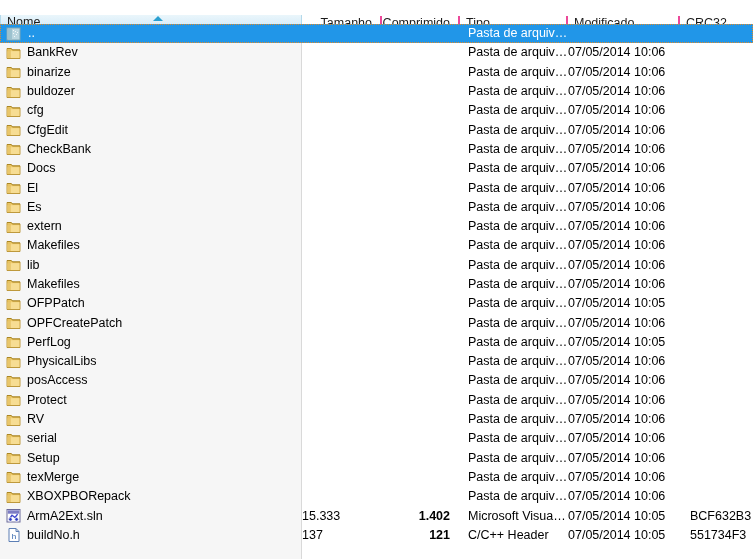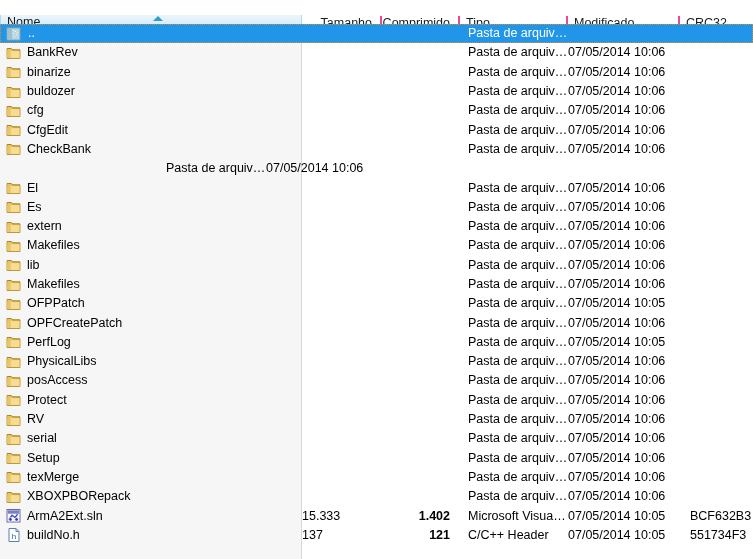--- a/index.html
+++ b/index.html
@@ -298,20 +298,31 @@
           </span>
           <span class="name-label">CheckBank</span>
         </div>
         <div class="cell c-size"></div>
         <div class="cell c-packed"></div>
         <div class="cell c-type">Pasta de arquivos</div>
         <div class="cell c-modified">07/05/2014 10:06</div>
         <div class="cell c-crc"></div>
       </div>
       <div class="row">
+        <div class="cell c-name">
+          <span class="icon">
+            <svg width="16" height="16" viewBox="0 0 16 16">
+              <path d="M1 3.5h4.2l1.2 1.4H14v8.6H1z" fill="#f0cd6e" stroke="#b8912f" stroke-width="0.9"></path>
+              <path d="M1.6 6.2h11.8v6.8H1.6z" fill="#f7dd93"></path>
+              <rect x="1.6" y="4.2" width="3.2" height="8.8" fill="#e3bd5d" opacity="0.75"></rect>
+              <path d="M1 3.5h4.2l1.2 1.4H14" fill="none" stroke="#a5821f" stroke-width="0.8"></path>
+            </svg>
+          </span>
+          <span class="name-label">Docs</span>
+        </div>
         <div class="cell c-size"></div>
         <div class="cell c-packed"></div>
         <div class="cell c-type">Pasta de arquivos</div>
         <div class="cell c-modified">07/05/2014 10:06</div>
         <div class="cell c-crc"></div>
       </div>
       <div class="row">
         <div class="cell c-name">
           <span class="icon">
             <svg width="16" height="16" viewBox="0 0 16 16">

